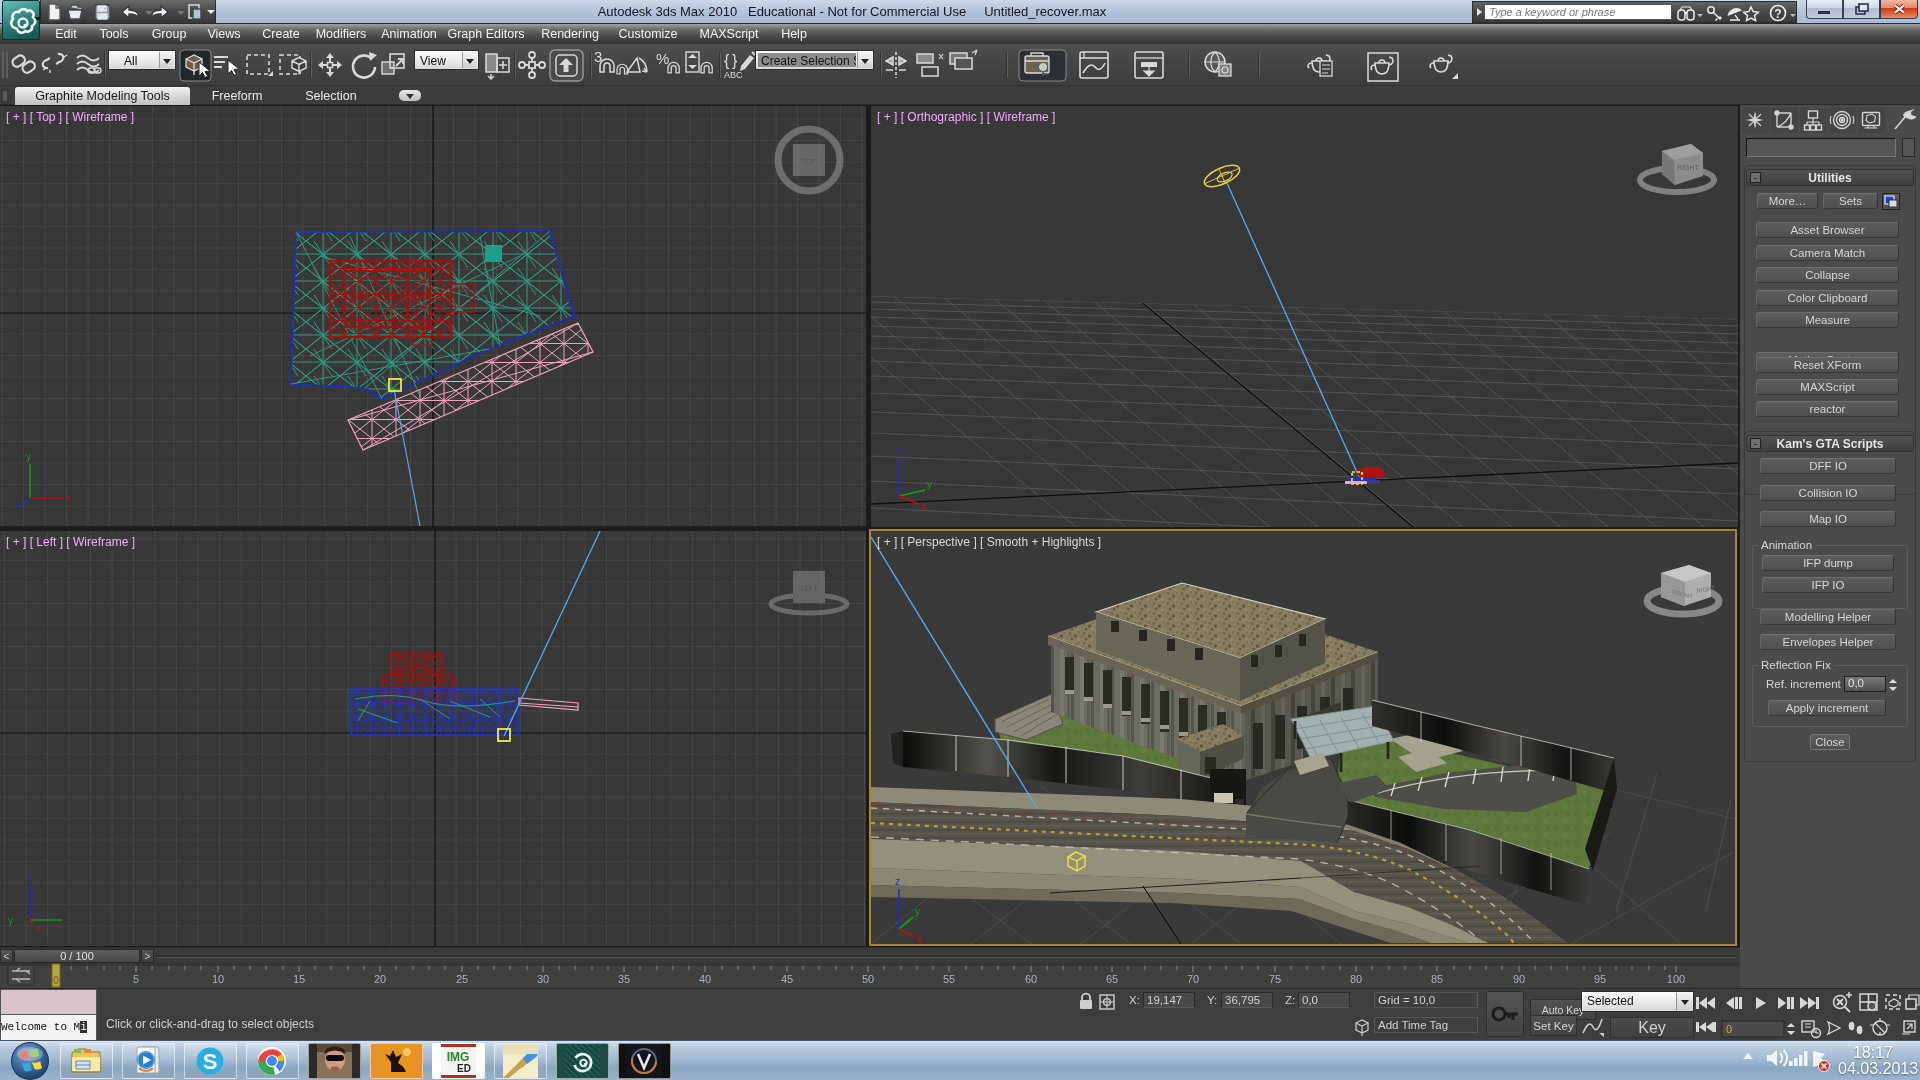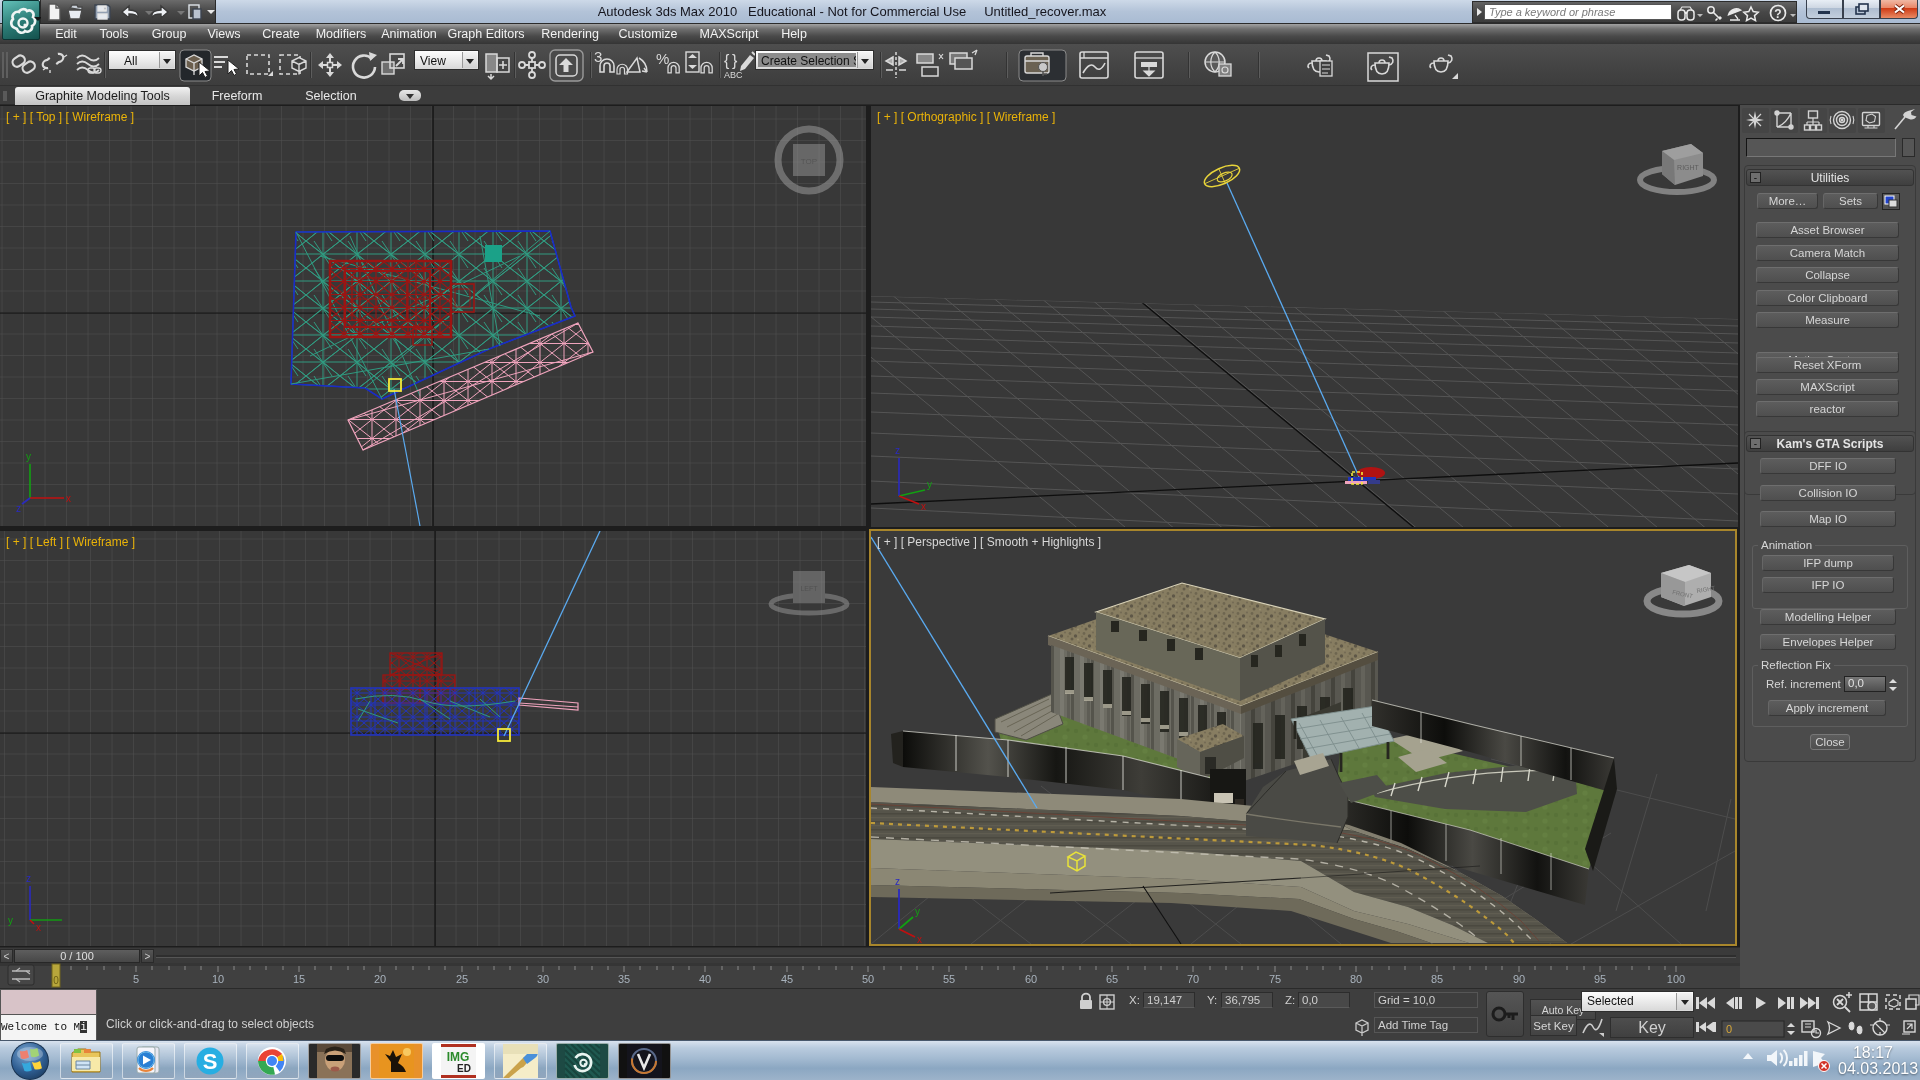--- a/index.html
+++ b/index.html
@@ -32,21 +32,21 @@
 .combo{position:absolute;background:linear-gradient(#fdfdfd,#e8e8e8 60%,#d8d8d8);border:1px solid #2e2e2e;height:20px;font-size:12px;color:#111;}
 .combo .arr{position:absolute;right:1px;top:1px;bottom:1px;width:15px;background:linear-gradient(#f4f4f4,#d0d0d0);border-left:1px solid #999;}
 .combo .arr:after{content:"";position:absolute;left:3px;top:7px;border:4px solid transparent;border-top:5px solid #222;}
 
 #ribbon{left:0;top:86px;width:1920px;height:19px;background:#3c3c3c;border-bottom:1px solid #2a2a2a;}
 #rtab-active{left:15px;top:87px;width:175px;height:18px;background:linear-gradient(#f2f2f2,#d7d7d7 50%,#c2c2c2);border-radius:3px 3px 0 0;color:#1c1c1c;font-size:12.5px;text-align:center;line-height:18px;}
 .rtab{position:absolute;top:1px;color:#e8e8e8;font-size:12.5px;line-height:18px;transform:translateX(-50%);}
 
 #viewarea{left:0;top:105px;width:1740px;height:842px;background:#1d1d1d;}
 .vp{position:absolute;background:#383838;overflow:hidden;}
-.vplabel{position:absolute;left:6px;top:4px;color:#eab308;font-size:12px;z-index:5;}
+.vplabel{position:absolute;left:6px;top:4px;color:#f0abfc;font-size:12px;z-index:5;}
 
 #cmdpanel{left:1740px;top:105px;width:180px;height:883px;background:#4b4b4b;}
 .pbtn{position:absolute;left:16px;width:143px;height:16px;background:linear-gradient(#5d5d5d,#4f4f4f);border:1px solid #383838;border-top-color:#6e6e6e;border-left-color:#666;border-radius:3px;color:#d6d6d6;font-size:11.5px;text-align:center;line-height:14px;}
 .grouplbl{position:absolute;color:#d6d6d6;font-size:11.5px;}
 
 #timeslider{left:0;top:947px;width:1740px;height:16px;background:#3a3a3a;border-top:1px solid #2c2c2c;}
 #trackbar{left:0;top:963px;width:1740px;height:25px;background:linear-gradient(#424242,#383838);}
 #statusbar{left:0;top:988px;width:1920px;height:52px;background:#3e3e3e;border-top:1px solid #2a2a2a;}
 #taskbar{left:0;top:1040px;width:1920px;height:40px;background:linear-gradient(#d8e2ee,#b9cbde 18%,#a3bad1 45%,#8ba7c2 70%,#9db3ca);border-top:1px solid #48586c;box-sizing:border-box;}
 .sfield{position:absolute;height:16px;background:#484848;border:1px solid #2c2c2c;border-bottom-color:#5a5a5a;color:#d0d0d0;font-size:11.5px;padding:1px 3px;}
@@ -747,21 +747,21 @@
 <g transform="translate(162,15)">
           <path d="M-7,9 L3,-3" stroke-width="1.6"></path>
           <path d="M1,-5 q1,-3 5,-4 l7,-2 -4,3 0.5,3 5,1.5 q-2,3.5 -6,3 l-4,-1.5 q-3,-0.5 -3.5,-3 z" fill="#d4d4d4" stroke="none"></path>
         </g>
 </g>
 </svg>
 <div style="position:absolute;left:6px;top:33px;width:150px;height:19px;background:#565656;border:1px solid #141414;border-right-color:#777;border-bottom-color:#777;"></div>
 <div style="position:absolute;left:162px;top:33px;width:13px;height:19px;background:#565656;border:1px solid #2a2a2a;"></div>
 
 <div style="position:absolute;left:4px;top:60px;width:172px;height:330px;border:1px solid #3a3a3a;border-radius:4px;"></div>
-<div style="position:absolute;left:6px;top:64px;width:168px;height:17px;background:linear-gradient(#525252,#3f3f3f);border:1px solid #333;border-radius:3px;color:#e4e4e4;font-size:12px;font-weight:normal;text-align:center;line-height:16px;">Utilities</div>
+<div style="position:absolute;left:6px;top:64px;width:168px;height:17px;background:linear-gradient(#525252,#3f3f3f);border:1px solid #333;border-radius:3px;color:#e4e4e4;font-size:12px;font-weight:bold;text-align:center;line-height:16px;">Utilities</div>
 <div style="position:absolute;left:10px;top:67px;width:11px;height:11px;background:#6e6e6e;border:1px solid #222;color:#111;font-size:10px;line-height:9px;text-align:center;">-</div>
 <div class="pbtn" style="top:88px;left:17px;width:61px;">More…</div>
 <div class="pbtn" style="top:88px;left:83px;width:55px;">Sets</div>
 <div style="position:absolute;left:142px;top:88px;width:18px;height:17px;background:#566;border:1px solid #222;background:linear-gradient(#5d5d5d,#4f4f4f);"><svg width="16" height="15">
         <rect x="2" y="2" width="9" height="8" fill="#2244cc" stroke="#fff"></rect>
         <rect x="6" y="6" width="8" height="7" fill="#dcdcdc" stroke="#333"></rect>
       </svg></div>
 <div class="pbtn" style="top:117px;">Asset Browser</div>
 <div class="pbtn" style="top:140px;">Camera Match</div>
 <div class="pbtn" style="top:162px;">Collapse</div>

